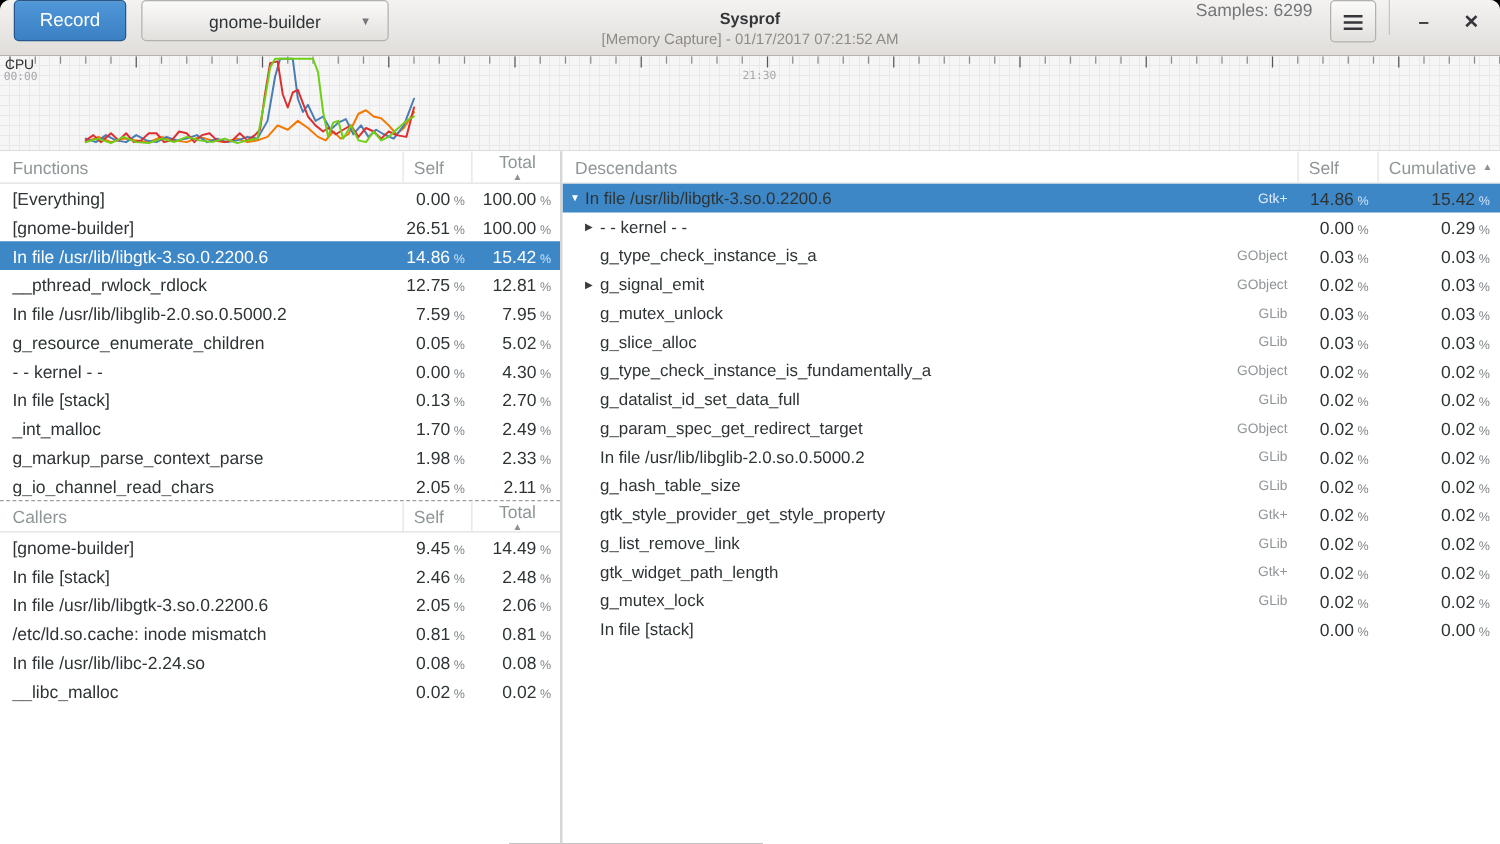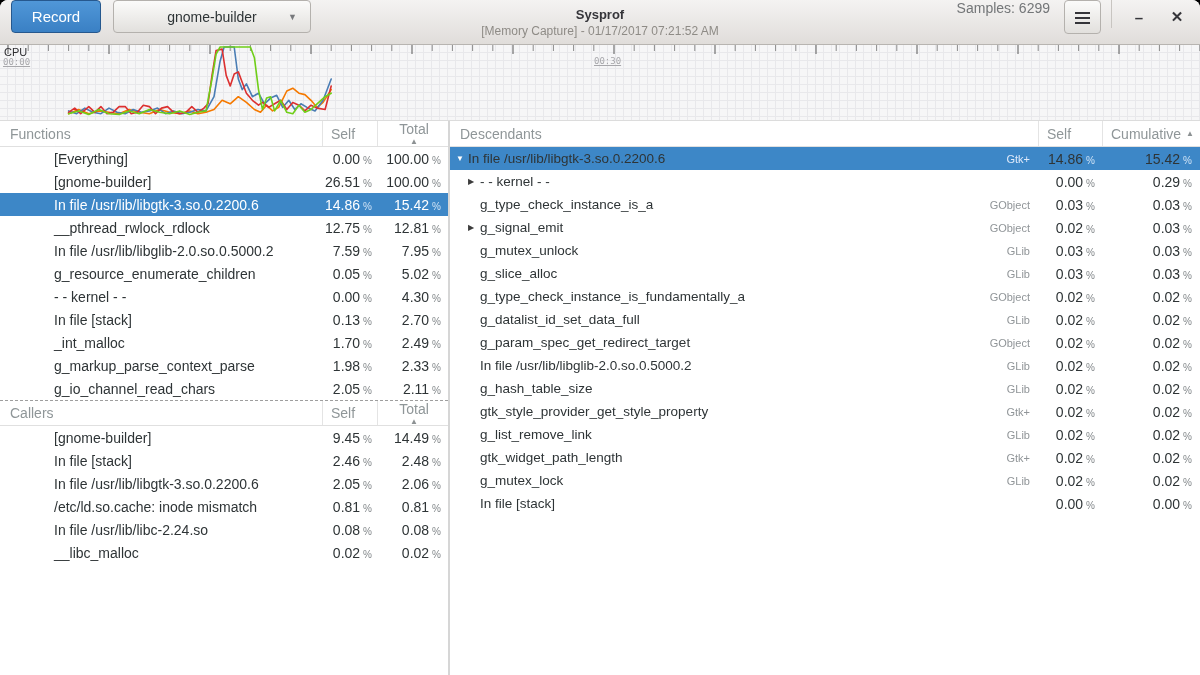--- a/index.html
+++ b/index.html
@@ -28,42 +28,42 @@
   .hb-sep{width:1px;height:28px;background:#c8c5c1;margin:0 8px 0 10px;}
   .win-btn{width:38px;height:34px;background:transparent;border:none;color:#35353a;
            font-size:15px;font-weight:bold;cursor:pointer;font-family:inherit;padding:0;}
   
   .graph{position:absolute;top:45px;left:0;width:1200px;height:76px;
          background:repeating-linear-gradient(to right,transparent 0 7px,#e8e8eb 7px 8px),
                     repeating-linear-gradient(to bottom,transparent 0 7px,#e8e8eb 7px 8px),#f6f6f7;
          border-bottom:1px solid #dcdcdc;box-sizing:border-box;}
   .graph svg{position:absolute;top:0;left:0;}
   .cpu-label{position:absolute;top:1px;left:4px;font-size:11px;color:#2d2d30;}
-  .t-label{position:absolute;font-family:"DejaVu Sans Mono",monospace;font-size:9px;color:#a7a7ab;text-decoration:underline;}
+  .t-label{position:absolute;font-family:"DejaVu Sans Mono",monospace;font-size:9px;color:#a7a7ab;}
   .t-start{top:12px;left:3px;}
   .t-mid{top:11px;left:594px;}
   
   .main{position:absolute;top:121px;bottom:0;left:0;right:0;display:flex;background:#fff;}
   .left-pane{width:448px;overflow:hidden;}
   .pane-sep{width:2px;background:#d6d6d6;cursor:col-resize;}
   .right-pane{flex:1;overflow:hidden;}
   
   .tbl-header{height:26px;display:flex;align-items:stretch;border-bottom:1px solid #e0e0e0;
               color:#8f9698;font-size:14px;box-sizing:border-box;background:#fff;}
   .callers-hdr{border-top:1px dashed #9e9e9e;}
   .th{display:flex;align-items:center;box-sizing:border-box;}
   .th-name{flex:1;padding-left:10px;border-right:1px solid #e4e4e4;}
   .th-self{width:55px;padding-left:8px;border-right:1px solid #e4e4e4;}
   .th-total{width:70px;padding-left:8px;padding-right:6px;justify-content:space-between;flex-direction:column;}
   .th-dself{width:64px;padding-left:8px;border-right:1px solid #e4e4e4;}
   .th-dcum{width:97px;padding-left:8px;padding-right:6px;justify-content:space-between;}
   .sort{font-size:8px;color:#8c9193;}
   
   .t-row{height:23px;display:flex;align-items:center;font-size:14px;color:#2e3436;cursor:default;}
-  .t-name{flex:1;padding-left:10px;white-space:nowrap;overflow:hidden;margin-left:44px;}
+  .t-name{flex:1;padding-left:10px;white-space:nowrap;overflow:hidden;}
   .t-val{text-align:right;box-sizing:border-box;white-space:nowrap;}
   .t-self{width:55px;padding-right:6px;}
   .t-total{width:70px;padding-right:7px;}
   .num{font-size:14px;}
   .pct{font-size:10px;color:#82878a;margin-left:3px;}
   .selected{background:#3d87c7;color:#fff;}
   .selected .pct{color:#cfe2f5;}
   
   .d-row{height:23px;display:flex;align-items:center;font-size:13.5px;color:#2e3436;cursor:default;}
   .d-tree{flex:1;display:flex;align-items:center;white-space:nowrap;overflow:hidden;}
@@ -160,21 +160,21 @@
         <line x1="1159.3999999999999" x2="1159.3999999999999" y1="0" y2="6" stroke="#8a8a8a" stroke-width="1"></line>
         <line x1="1179.6" x2="1179.6" y1="0" y2="6" stroke="#8a8a8a" stroke-width="1"></line>
         <line x1="1199.8" x2="1199.8" y1="0" y2="6" stroke="#8a8a8a" stroke-width="1"></line>
         <polyline points="68.6,68.7 78.7,64.5 88.8,68.7 98.9,65.9 109.0,67.3 119.1,68.7 129.2,64.5 139.3,67.3 149.4,68.7 159.5,64.5 169.6,67.3 179.7,68.7 189.8,65.9 197.9,68.7 206.0,67.3 214.0,64.5 222.1,55.3 230.2,58.8 238.3,51.7 246.4,57.4 254.4,64.5 260.5,67.3 266.6,60.2 272.6,65.9 278.7,62.4 286.8,46.0 292.8,43.2 298.9,48.2 304.9,49.6 311.0,55.3 317.1,62.4 323.1,57.4 331.2,44.6" fill="none" stroke="#f57900" stroke-width="1.6" stroke-linejoin="round" stroke-linecap="round"></polyline>
         <polyline points="68.6,65.9 76.7,68.7 84.8,63.1 92.8,67.3 100.9,68.7 109.0,63.1 117.1,67.3 125.2,68.7 133.2,64.5 141.3,67.3 149.4,65.9 157.5,63.1 165.6,68.7 173.6,65.9 181.7,68.7 189.8,67.3 197.9,64.5 206.0,65.9 214.0,51.7 220.1,16.2 224.1,2.0 234.2,2.0 238.3,34.0 242.3,44.6 246.4,38.9 252.4,51.7 258.5,48.2 264.5,58.8 270.6,53.1 276.7,50.3 282.7,62.4 288.8,55.3 294.8,64.5 300.9,58.8 307.0,62.4 315.0,65.9 323.1,55.3 331.2,34.0" fill="none" stroke="#4a7db4" stroke-width="1.6" stroke-linejoin="round" stroke-linecap="round"></polyline>
         <polyline points="68.6,67.3 74.7,63.1 80.7,68.7 88.8,61.6 94.9,67.3 100.9,61.6 107.0,68.7 113.0,67.3 119.1,61.6 125.2,61.6 131.2,68.7 137.3,67.3 143.3,60.2 149.4,61.6 155.5,68.7 161.5,63.1 167.6,61.6 173.6,67.3 179.7,68.7 185.8,67.3 191.8,61.6 197.9,67.3 203.9,63.1 208.0,58.8 212.0,30.4 216.1,5.5 222.1,4.1 226.2,30.4 230.2,41.0 234.2,29.0 238.3,26.9 242.3,37.5 246.4,48.2 252.4,55.3 258.5,60.2 262.5,57.4 268.6,62.4 274.6,58.8 280.7,55.3 286.8,64.5 292.8,57.4 298.9,60.2 304.9,65.9 311.0,60.2 317.1,63.1 325.1,64.5 331.2,41.0" fill="none" stroke="#dc3030" stroke-width="1.6" stroke-linejoin="round" stroke-linecap="round"></polyline>
         <polyline points="68.6,68.7 78.7,65.9 88.8,69.5 98.9,64.5 109.0,68.7 119.1,69.5 129.2,65.9 139.3,68.7 149.4,64.5 159.5,67.3 169.6,68.7 179.7,65.9 189.8,69.5 197.9,67.3 206.0,65.9 212.0,34.0 216.1,9.1 220.1,2.0 250.4,2.0 254.4,12.7 258.5,44.6 262.5,64.5 266.6,53.1 270.6,51.7 274.6,65.9 280.7,55.3 286.8,67.3 292.8,68.7 298.9,60.2 304.9,67.3 311.0,64.5 317.1,58.8 325.1,51.7 331.2,48.2" fill="none" stroke="#6fce18" stroke-width="1.6" stroke-linejoin="round" stroke-linecap="round"></polyline>
       </svg>
     <div class="cpu-label">CPU</div>
     <div class="t-label t-start">00:00</div>
-    <div class="t-label t-mid">00:30</div>
+    <div class="t-label t-mid">21:30</div>
   </div>
 
   <div class="main">
     <div class="left-pane">
       <div class="tbl-header">
         <div class="th th-name">Functions</div>
         <div class="th th-self">Self</div>
         <div class="th th-total">
           <span>Total</span>
           <span class="sort">▲</span>

